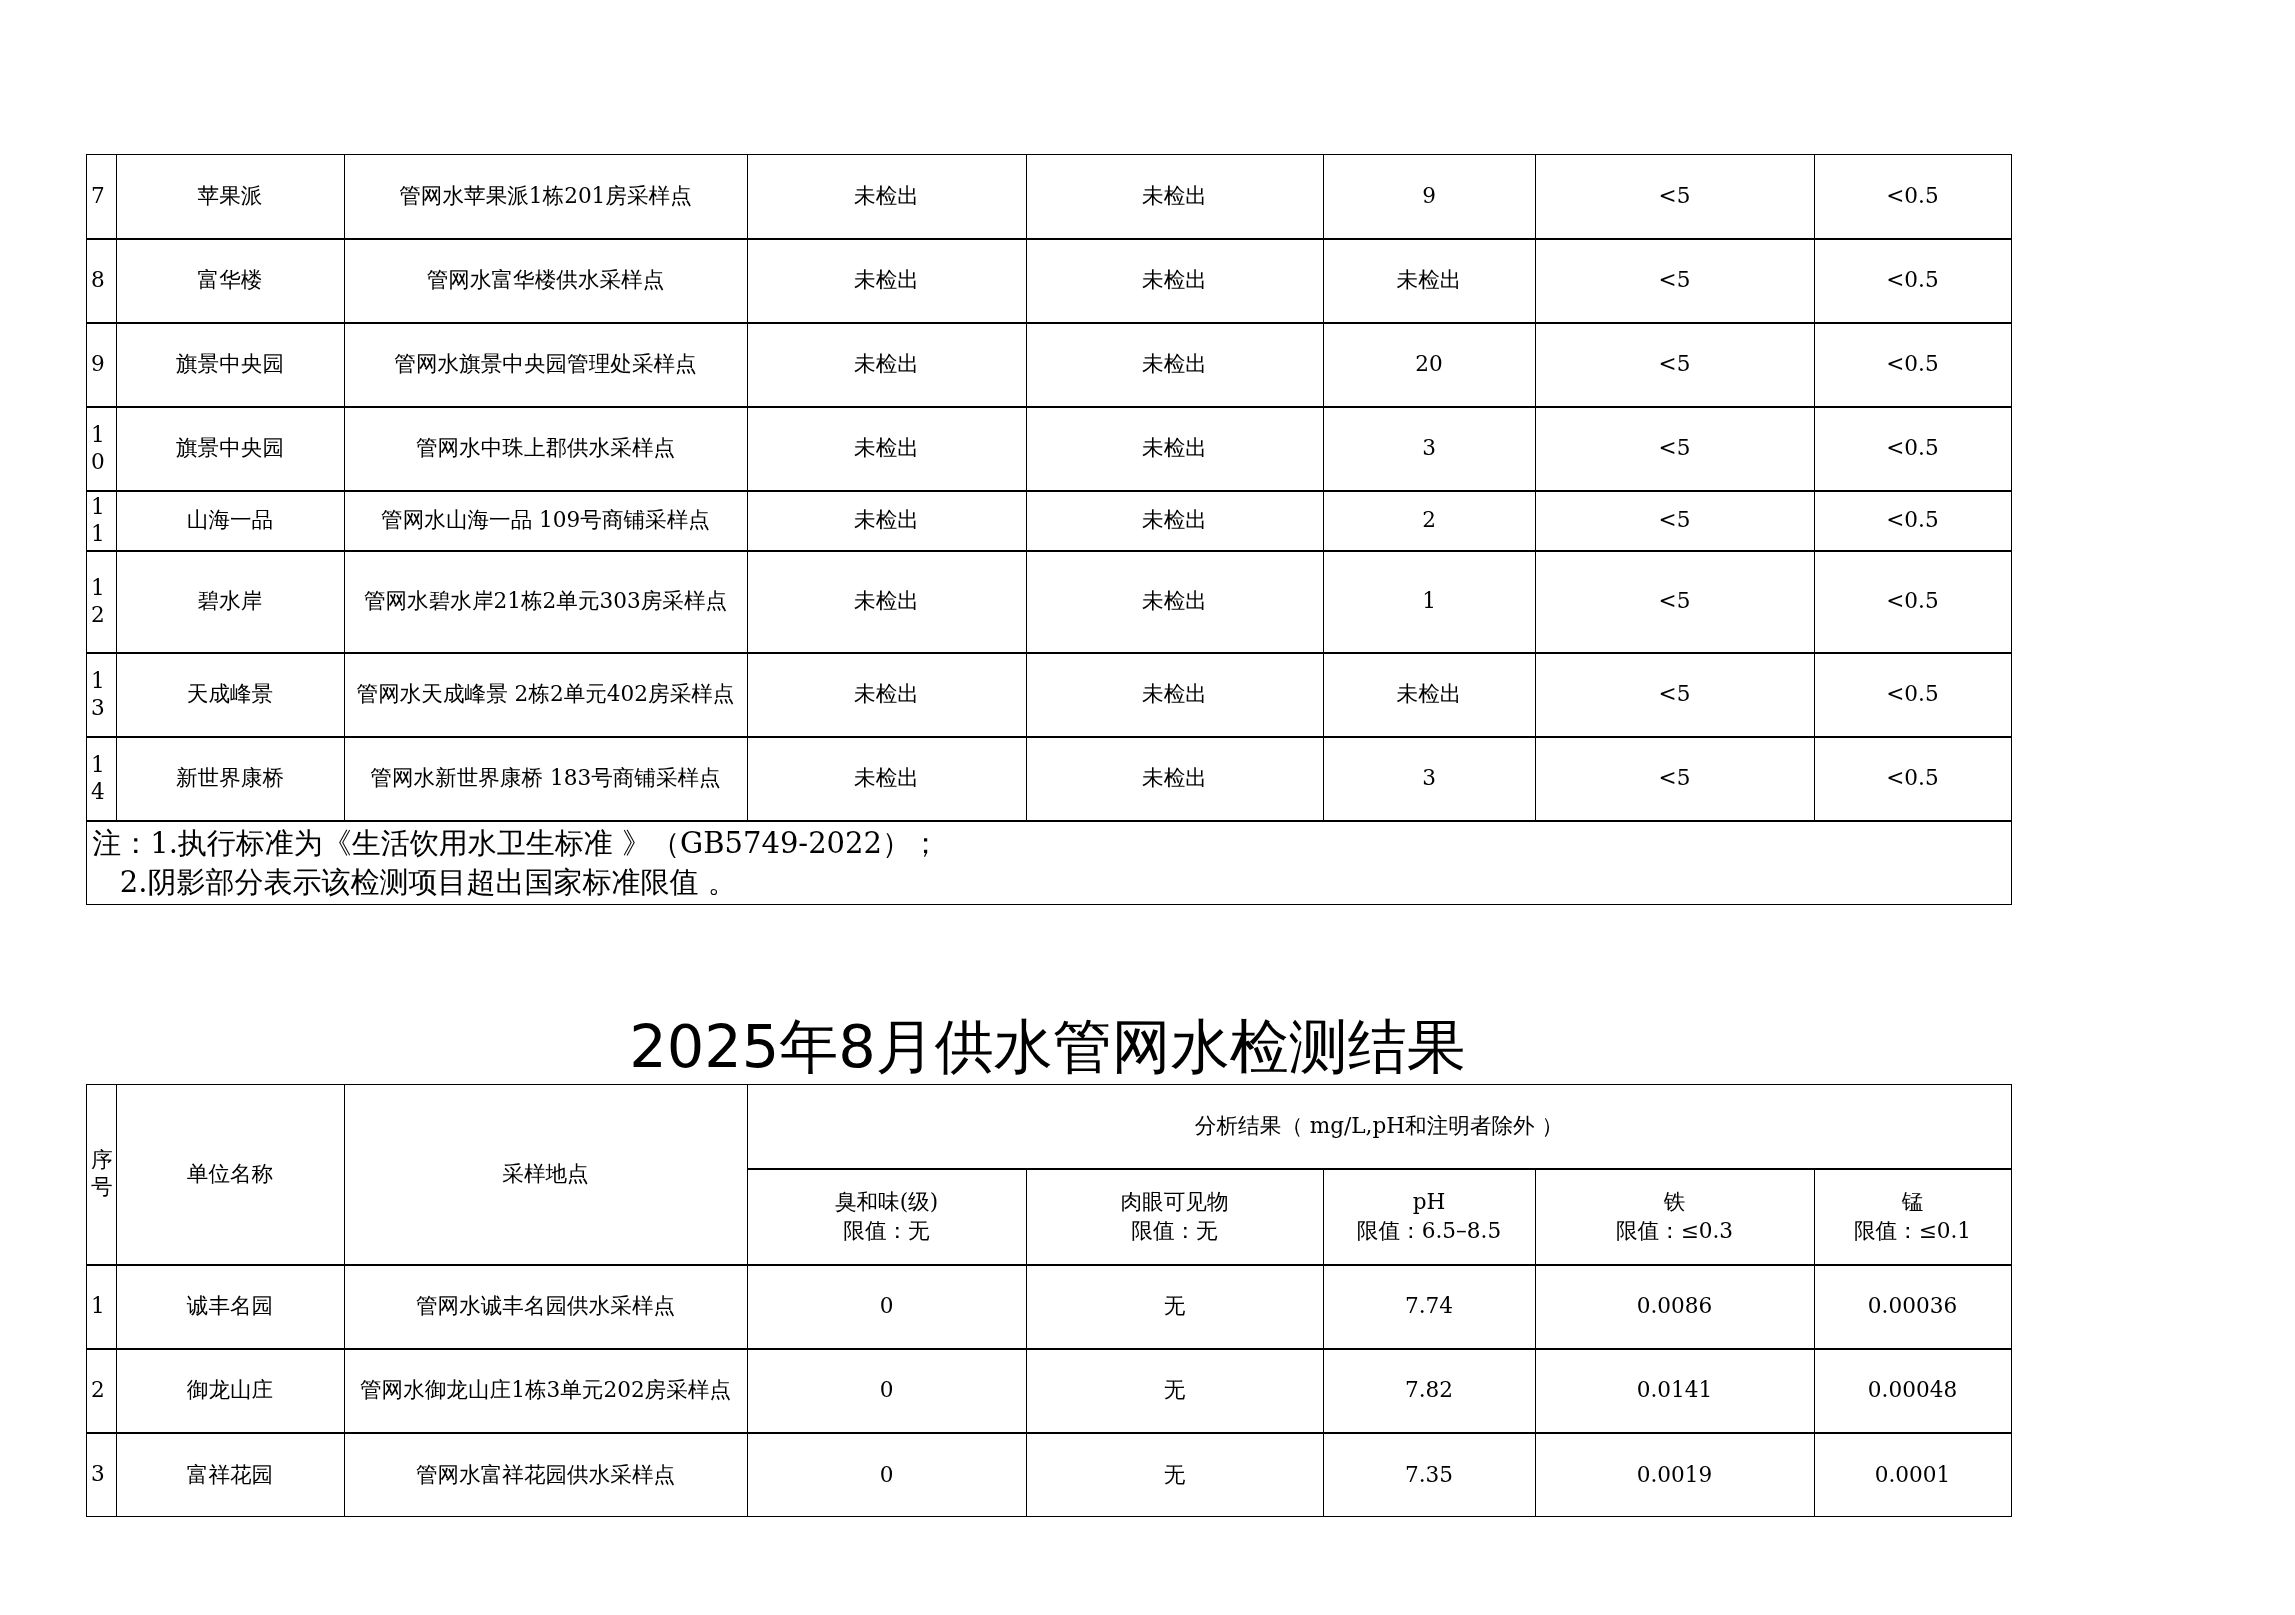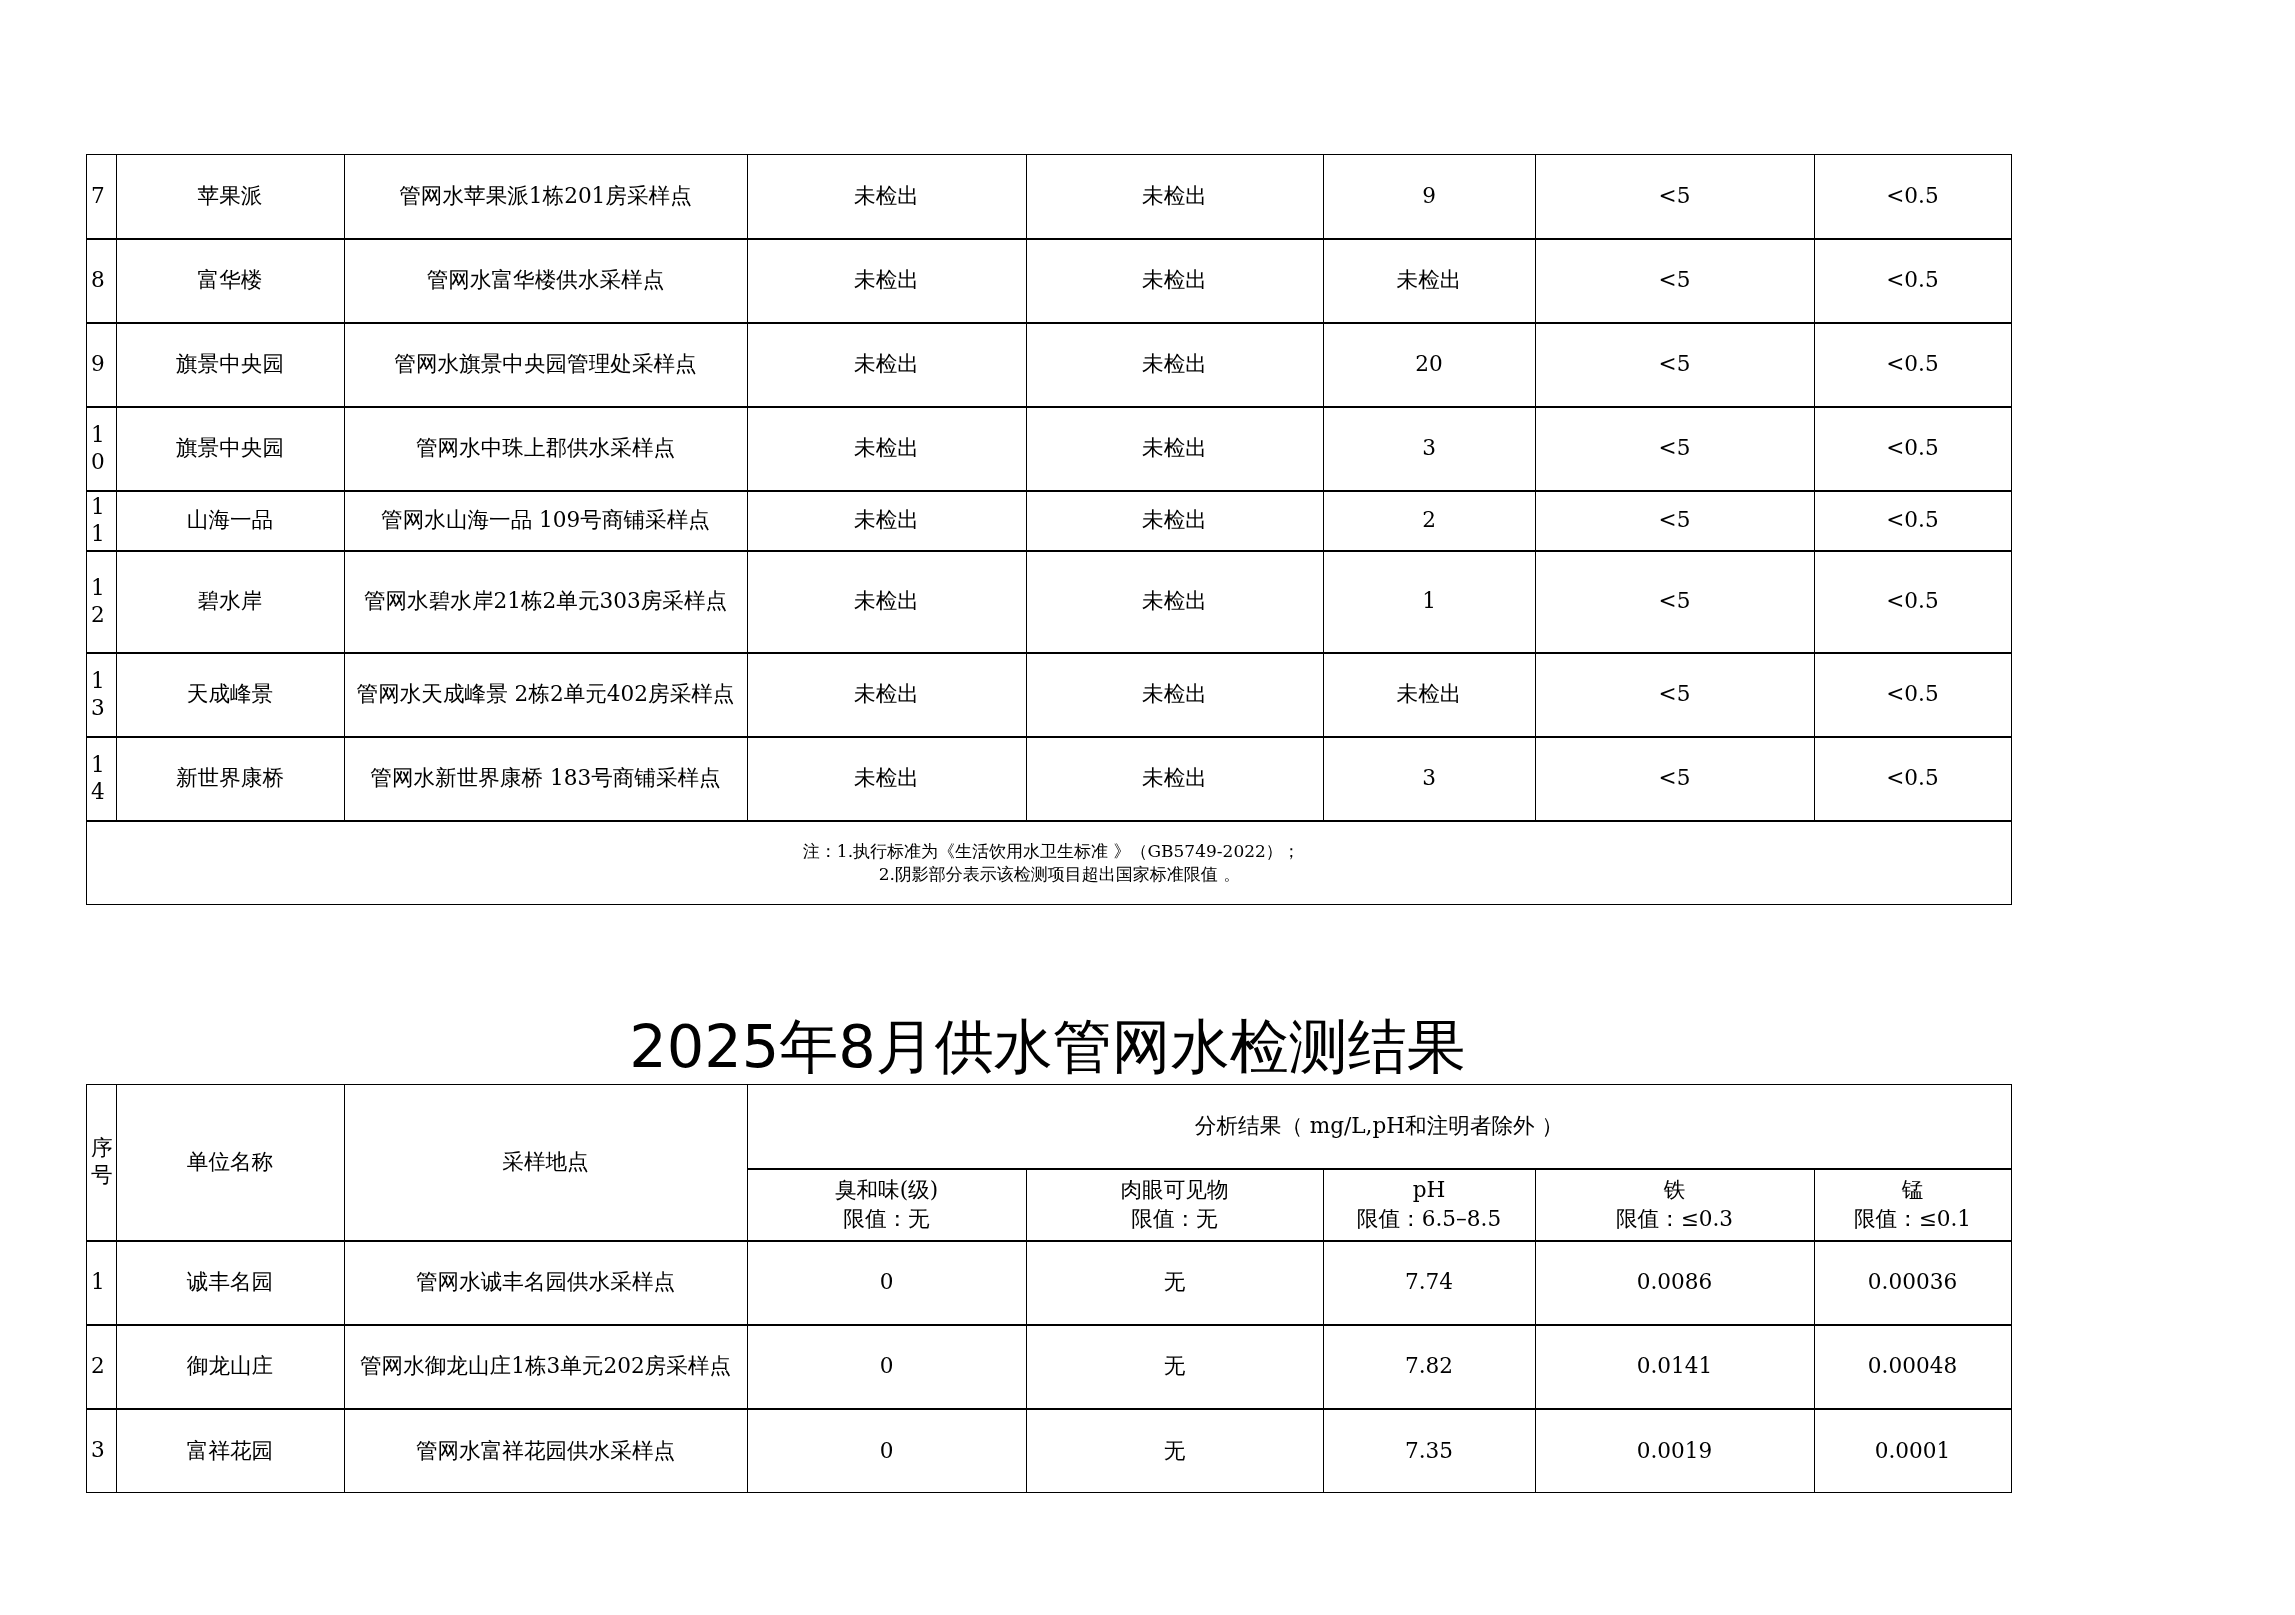--- a/index.html
+++ b/index.html
@@ -6,21 +6,21 @@
   body { width: 2295px; height: 1615px; position: relative; overflow: hidden;
          font-family: "DejaVu Serif", "Liberation Serif", serif; color: #000; }
   table { position: absolute; border-collapse: collapse; table-layout: fixed; }
   td { border: 1.3px solid #000; text-align: center; vertical-align: middle;
        font-size: 21.6px; padding: 0; line-height: 1.3; }
   td.idx { text-align: left; padding-left: 3.9px; font-size: 21.6px; line-height: 1.25; }
   td.thick-top { border-top-width: 2.6px; }
   .vert { display: inline-block; width: 1em; word-break: break-all; white-space: normal; }
   #t1 { left: 86px; top: 154px; width: 1924px; }
   #t2 { left: 86px; top: 1084px; width: 1924px; }
-  .notes { text-align: center; padding-left: 5.2px; font-size: 17px; line-height: 1.35; }
+  .notes { text-align: left; padding-left: 5.2px; font-size: 29px; line-height: 1.35; }
   .notes div { white-space: pre; }
   #title { position: absolute; left: 0; width: 2095px; top: 1008px; text-align: center;
            font-size: 59px; font-family: "DejaVu Sans", "Liberation Sans", sans-serif; }
   .hdr-line { display: block; }
 </style>
 </head>
 <body>
 
 <table id="t1">
   <colgroup>
@@ -136,21 +136,21 @@
       <col style="width:279px">
       <col style="width:197px">
   </colgroup>
   <tbody>
     <tr style="height:84px">
       <td class="idx" rowspan="2"><span class="vert">序号</span></td>
       <td rowspan="2">单位名称</td>
       <td rowspan="2">采样地点</td>
       <td colspan="5">分析结果（ mg/L,pH和注明者除外 ）</td>
     </tr>
-    <tr style="height:72px">
+    <tr style="height:96px">
       <td class="thick-top">
           <span class="hdr-line">臭和味(级)</span>
           <span class="hdr-line">限值：无</span>
         </td>
       <td class="thick-top">
           <span class="hdr-line">肉眼可见物</span>
           <span class="hdr-line">限值：无</span>
         </td>
       <td class="thick-top">
           <span class="hdr-line">pH</span>

